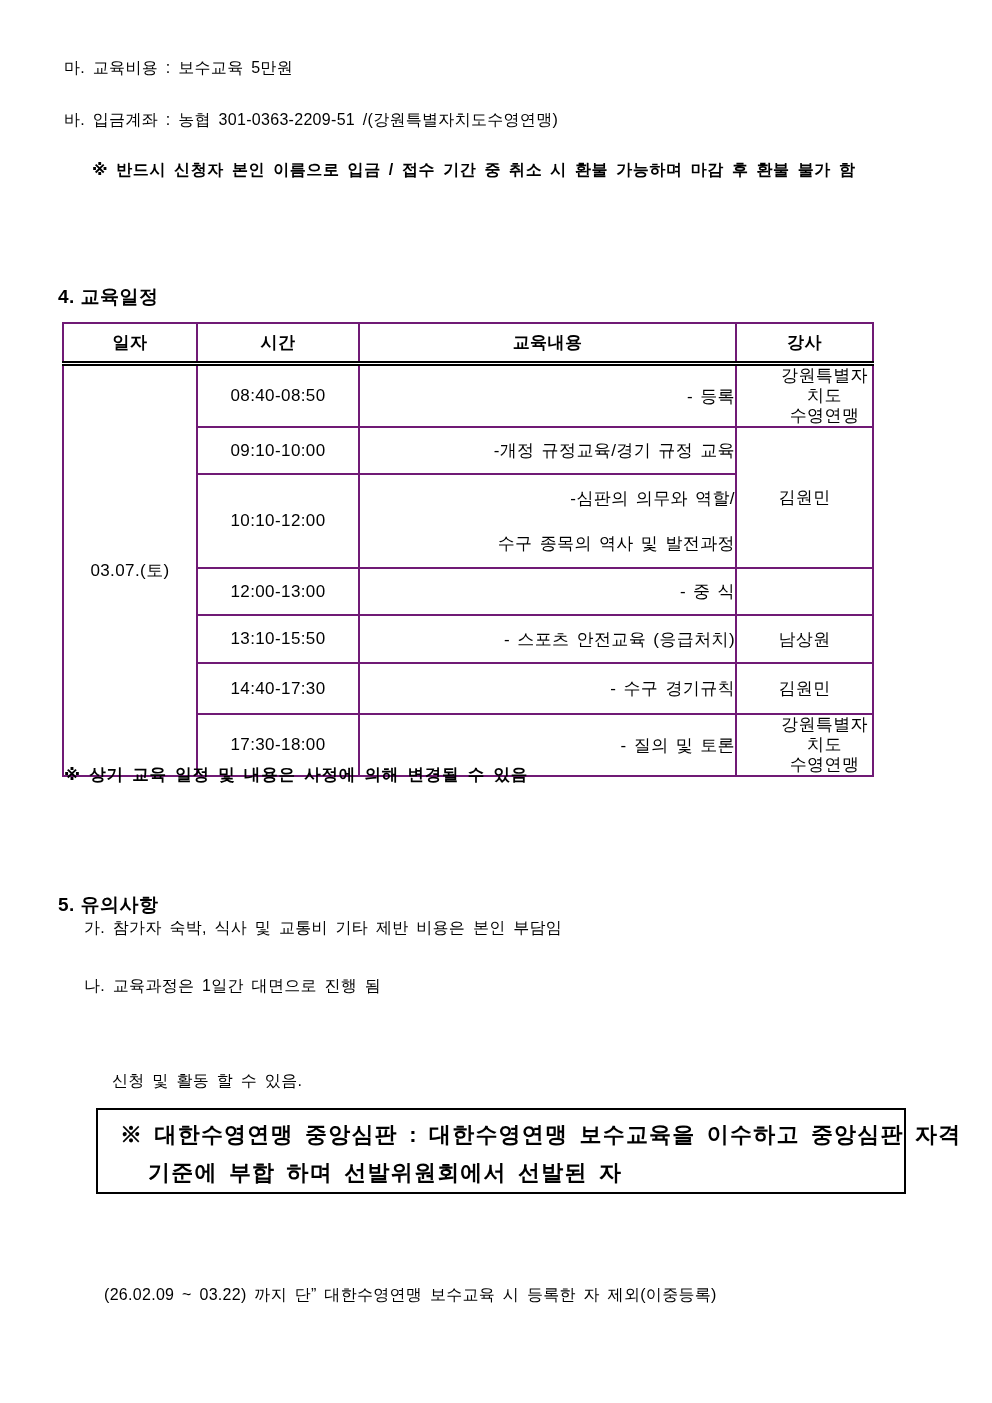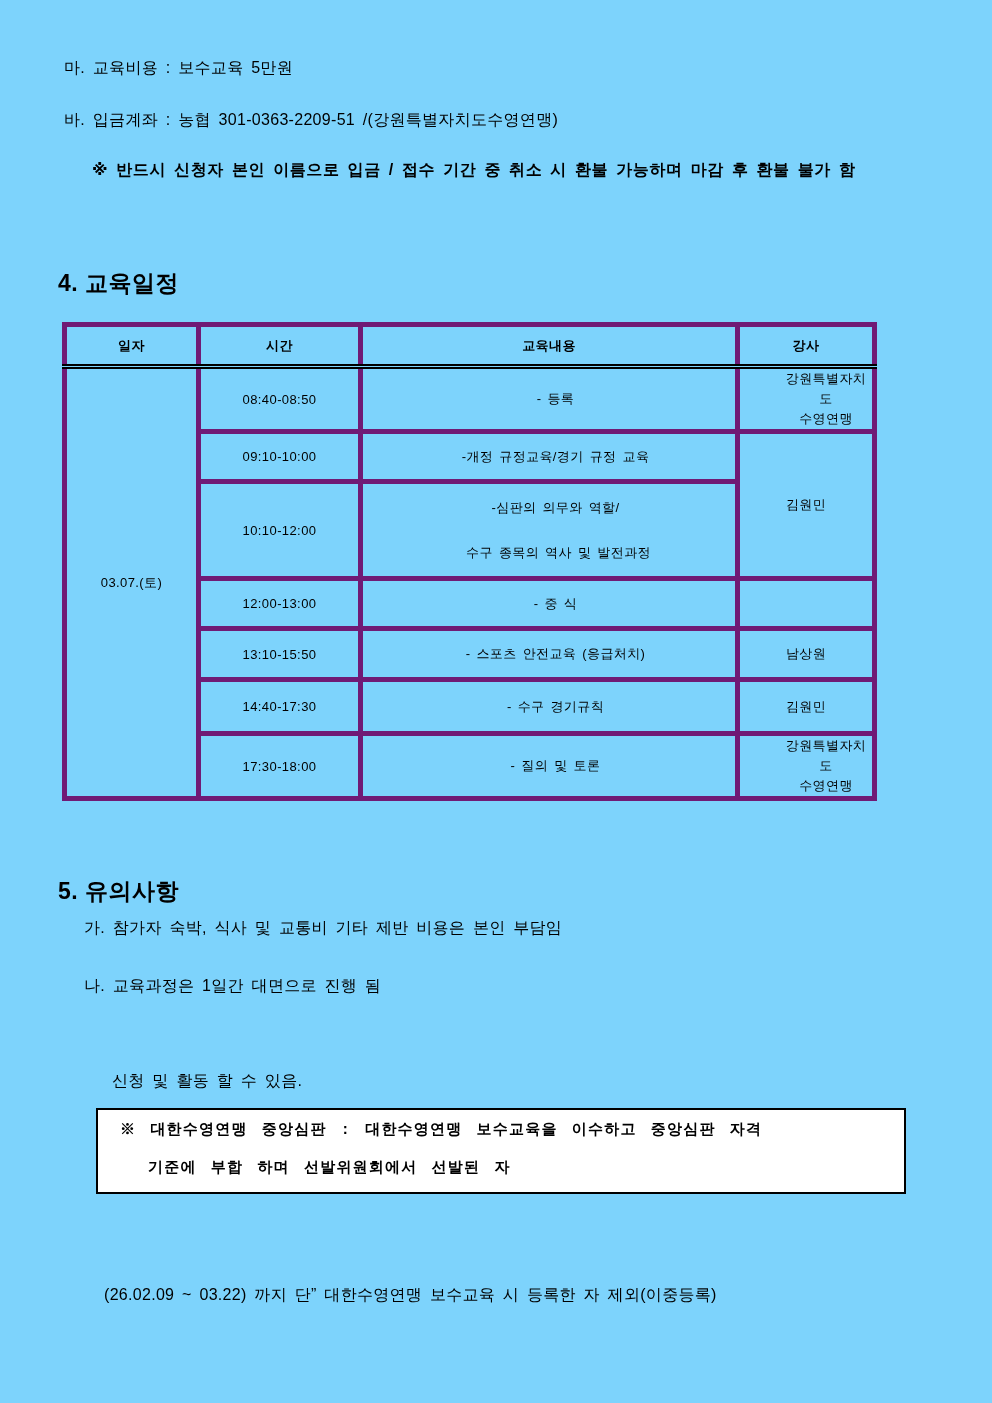--- a/index.html
+++ b/index.html
@@ -1,74 +1,74 @@
 <!DOCTYPE html>
 <html lang="ko"><head>
 <meta charset="utf-8">
 <style>
   html,body { margin:0; padding:0; background:#e8e8e8; }
   .page {
     position:relative;
     width:992px; height:1403px;
     margin:0 auto;
-    background:#7dd3fc;
+    background:#ffffff;
     color:#000;
     font-family:"Liberation Sans","DejaVu Sans",sans-serif;
     overflow:hidden;
   }
   .abs { position:absolute; white-space:nowrap; }
   .body-text { font-size:16px; letter-spacing:0.3px; word-spacing:3px; }
   .bold { font-weight:700; }
-  .heading { font-size:23px; font-weight:700; letter-spacing:0.5px; }
+  .heading { font-size:19px; font-weight:700; letter-spacing:0.5px;margin-top:16px; }
 
   table.schedule {
     position:absolute; left:62px; top:322px;
     width:810px;
     border-collapse:collapse;
     table-layout:fixed;
     border:2px solid #000;
   }
   .schedule th, .schedule td {
-    border:5px solid #701a75;
-    font-size:13px;
+    border:2px solid #701a75;
+    font-size:17px;
     text-align:center;
     vertical-align:middle;
     padding:0;
     letter-spacing:0.4px;
     word-spacing:2px;
   }
   .schedule th {
     font-weight:700;
     height:37px;
     border-bottom:5px double #000;
   }
-  .schedule td.left { text-align:center; padding-left:13px; }
+  .schedule td.left { text-align:right; padding-left:13px; }
   .schedule .pre2 { white-space:pre-line; line-height:20px;padding-left:40px; }
   .schedule .prewrap { white-space:pre-wrap; line-height:45px; }
   .r1 td { height:45px; }
   .r2 td { height:45px; }
   .r3 td { height:92px; }
   .r4 td { height:45px; }
   .r5 td { height:46px; }
   .r6 td { height:49px; }
   .r7 td { height:47px; }
 
   .callout-box {
     position:absolute;
     left:96px; top:1108px;
     width:806px; height:82px;
     border:2px solid #000;
     background:#fff;
   }
   .callout-line {
     position:absolute;
     white-space:nowrap;
-    font-family:Liberation Mono, monospace;
+    font-family:Liberation Sans, sans-serif;
     font-weight:700;
-    font-size:15px;
+    font-size:22px;
     letter-spacing:1.2px;
     word-spacing:4px;
   }
 </style>
 </head>
 <body>
 
 <div class="page">
 
   <div class="abs body-text" style="left:64px; top:58px;">마. 교육비용 :  보수교육 5만원</div>
@@ -125,20 +125,21 @@
     </tr>
     <tr class="r7">
       <td>17:30-18:00</td>
       <td class="left">- 질의 및 토론</td>
       <td class="pre2">강원특별자치도
 수영연맹</td>
     </tr>
   </tbody>
     </table>
 
+  <div class="abs body-text bold" style="left:64px; top:764px; font-size:16.5px; letter-spacing:0.8px;">※ 상기 교육 일정 및 내용은 사정에 의해 변경될 수 있음</div>
 
   <div class="abs heading" style="left:58px; top:876px;">5. 유의사항</div>
 
   <div class="abs body-text" style="left:84px; top:918px;">가. 참가자 숙박, 식사 및 교통비 기타 제반 비용은 본인 부담임</div>
   <div class="abs body-text" style="left:84px; top:976px;">나. 교육과정은 1일간 대면으로 진행 됨</div>
   <div class="abs body-text" style="left:112px; top:1071px;">신청 및 활동 할 수 있음.</div>
 
   <div class="callout-box">
     <div class="callout-line" style="left:22px; top:10px;">※ 대한수영연맹 중앙심판 : 대한수영연맹 보수교육을 이수하고 중앙심판 자격</div>
     <div class="callout-line" style="left:50px; top:48px;">기준에 부합 하며 선발위원회에서 선발된 자</div>

